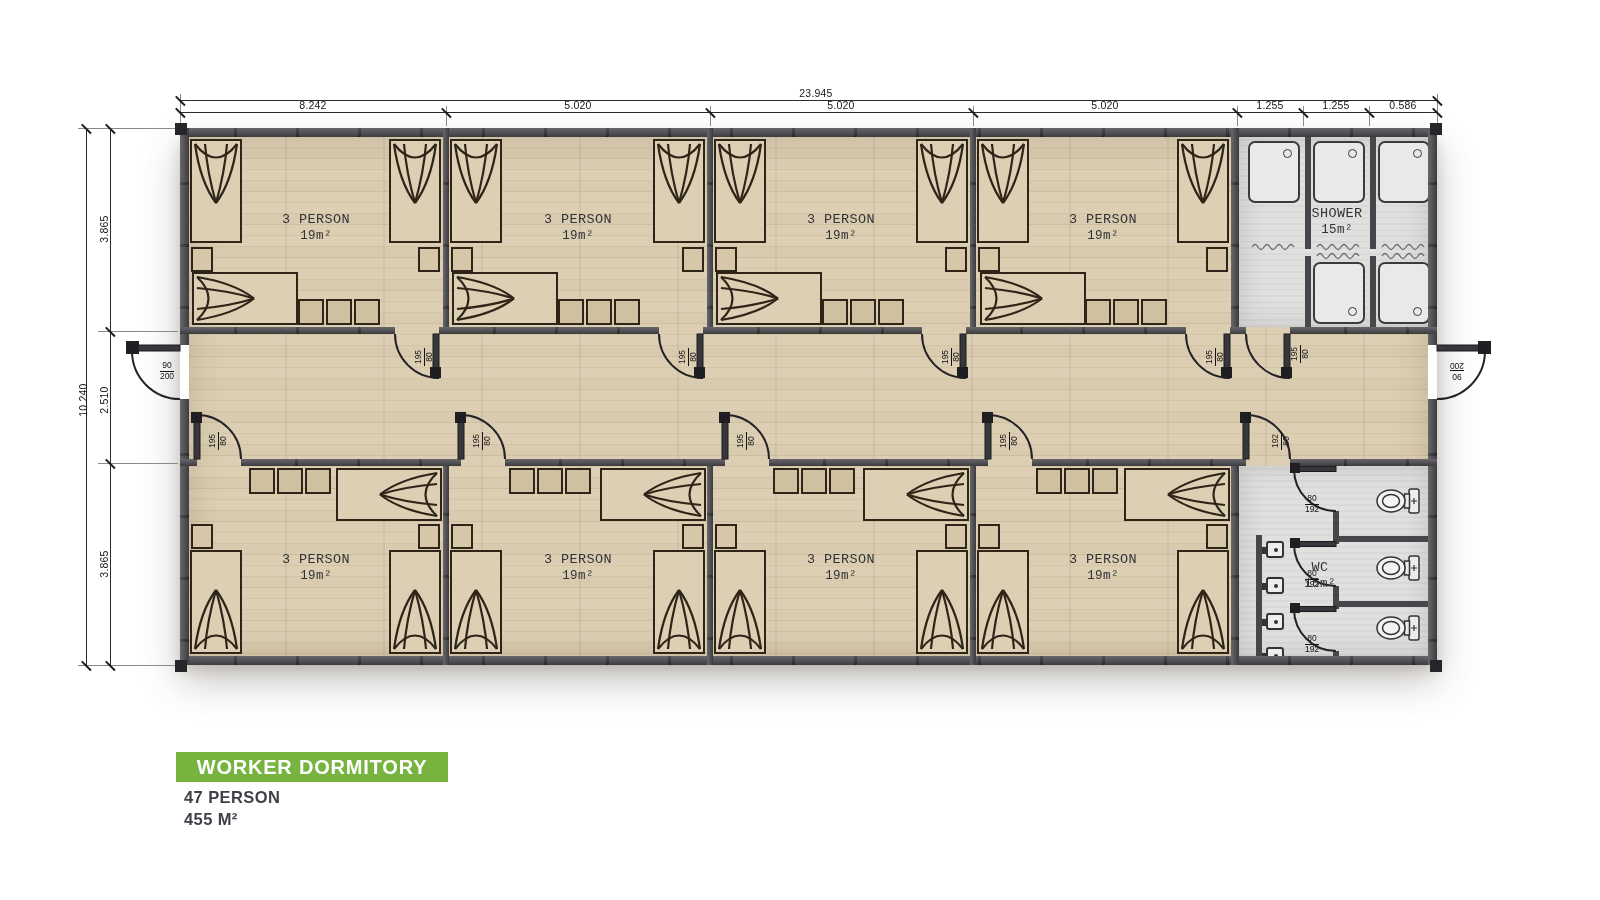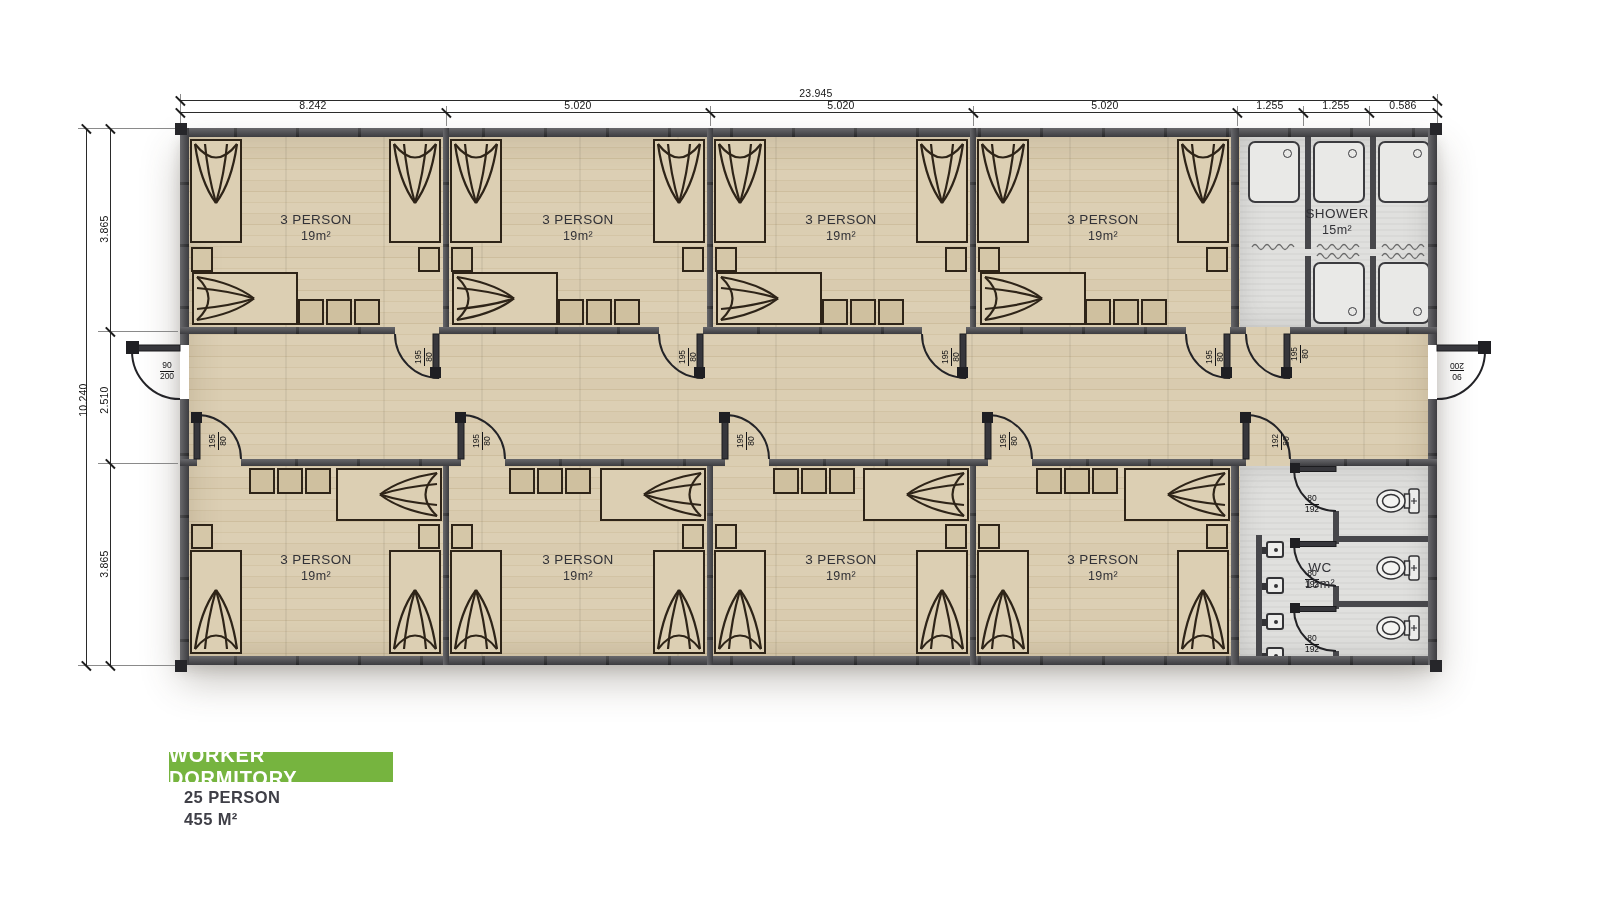--- a/index.html
+++ b/index.html
@@ -31,21 +31,21 @@
   .lk{position:absolute;width:26px;height:26px;border:2px solid #2e2418;background:#cfc09f;box-sizing:border-box;z-index:2;}
   .tray{position:absolute;width:52px;height:62px;border:2px solid #3b3b3f;border-radius:7px;background:#e9e9e7;box-sizing:border-box;z-index:2;}
   .drain{position:absolute;width:7px;height:7px;border:1.6px solid #3b3b3f;border-radius:50%;}
   .wave{position:absolute;z-index:2;}
   .sink{position:absolute;width:18px;height:17px;border:2px solid #333336;border-radius:3px;background:#ededeb;box-sizing:border-box;z-index:2;}
   .sink:before{content:"";position:absolute;left:-6px;top:4px;width:6px;height:7px;background:#333336;}
   .sink:after{content:"";position:absolute;left:6px;top:5px;width:4px;height:4px;border-radius:50%;background:#333336;}
   .toilet{position:absolute;z-index:2;}
   
   .room-label{position:absolute;z-index:4;text-align:center;color:#323237;
-    font-size:13.5px;font-weight:500;letter-spacing:.4px;line-height:16px;}
+    font-size:13.5px;font-weight:500;letter-spacing:.4px;line-height:16px;font-family:Liberation Mono, monospace;}
   .room-label .area{font-size:12.5px;font-weight:400;}
   
   .dline{position:absolute;background:#2a2a2a;z-index:1;}
   .xline{position:absolute;background:#8a8a8a;z-index:1;}
   .tick{position:absolute;width:13px;height:1.6px;background:#1d1d1d;transform:rotate(45deg);z-index:2;}
   .dim-num{position:absolute;z-index:2;font-size:10.5px;color:#161616;text-align:center;letter-spacing:.2px;}
   .rot{transform:rotate(-90deg);}
   .ddim{position:absolute;display:flex;flex-direction:column;align-items:center;z-index:4;
     font-size:8.5px;line-height:9.5px;color:#141416;width:26px;}
   .ddim .n{border-bottom:1px solid #141416;padding:0 2px;}
@@ -54,21 +54,21 @@
   
   #doors{position:absolute;left:0;top:0;z-index:4;}
   #doors path{stroke:#232327;stroke-width:2;fill:none;}
   #doors rect.leaf{fill:#37373c;stroke:#1c1c1f;stroke-width:1;}
   #doors rect.blk{fill:#1f1f23;}
   
   #watermark{position:absolute;left:172px;top:244px;width:1292px;height:330px;z-index:5;
     font-weight:bold;font-size:280px;line-height:280px;letter-spacing:28px;white-space:nowrap;
     color:#777777;opacity:.52;mix-blend-mode:multiply;pointer-events:none;}
   
-  #banner{position:absolute;left:169px;top:752px;width:224px;height:30px;background:#76b43f;z-index:2;
+  #banner{position:absolute;left:176px;top:752px;width:272px;height:30px;background:#76b43f;z-index:2;
     display:flex;align-items:center;justify-content:center;color:#ffffff;font-weight:bold;
     font-size:20px;letter-spacing:.8px;}
   .tb-line{position:absolute;left:184px;z-index:2;color:#3f3f47;font-weight:600;font-size:16.5px;letter-spacing:.4px;}
   .shadow-plate{position:absolute;left:180px;top:134px;width:1257px;height:531px;z-index:0;
     box-shadow:0 16px 36px rgba(70,60,45,.30), 0 5px 12px rgba(70,60,45,.16);}
   .symdefs{position:absolute;width:0;height:0;overflow:hidden;}
 </style>
 </head>
 <body>
 
@@ -601,16 +601,16 @@
   <div class="tick" style="left:104px;top:127.5px;"></div>
   <div class="tick" style="left:104px;top:330.5px;"></div>
   <div class="tick" style="left:104px;top:462.5px;"></div>
   <div class="tick" style="left:104px;top:664.5px;"></div>
   <div class="dim-num rot" style="left:53px;top:394px;width:60px;">10.240</div>
   <div class="dim-num rot" style="left:74px;top:223px;width:60px;">3.865</div>
   <div class="dim-num rot" style="left:74px;top:394px;width:60px;">2.510</div>
   <div class="dim-num rot" style="left:74px;top:558px;width:60px;">3.865</div>
 
   <div id="banner">WORKER DORMITORY</div>
-  <div class="tb-line" style="top:788px;">25 PERSON</div>
+  <div class="tb-line" style="top:788px;">47 PERSON</div>
   <div class="tb-line" style="top:810px;">455 M²</div>
 
 </div>
 
 </body></html>

